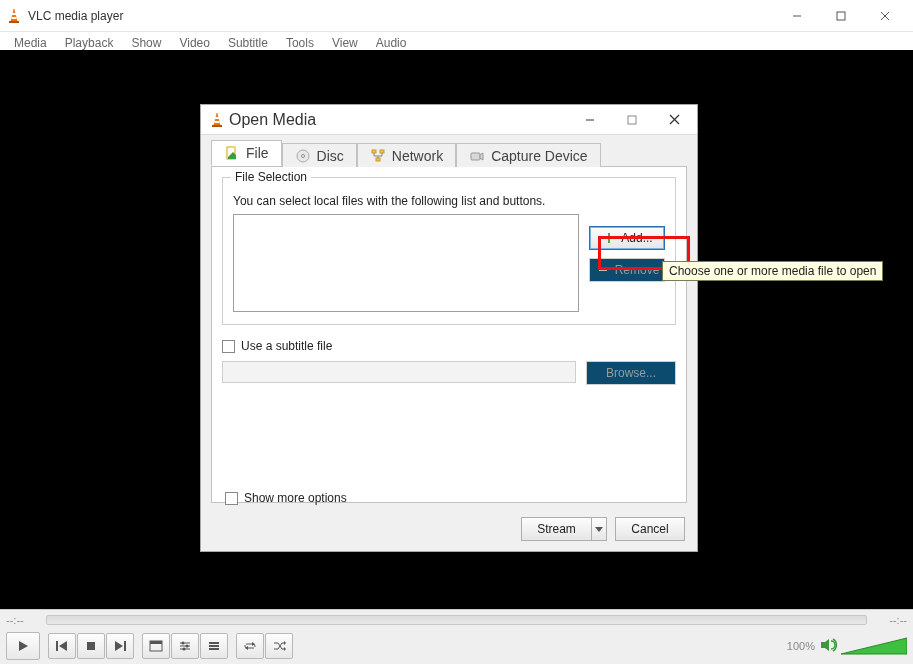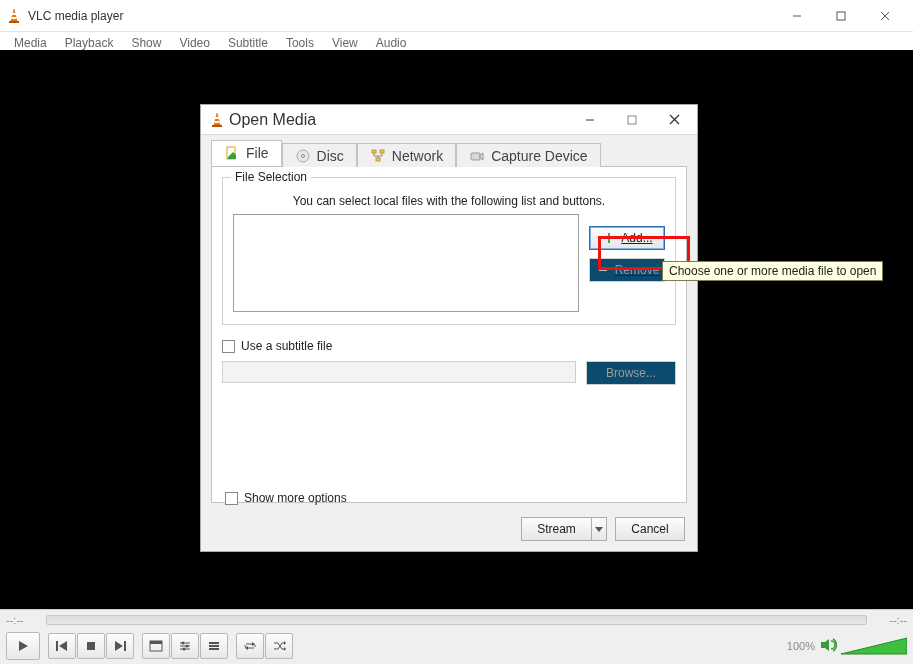--- a/index.html
+++ b/index.html
@@ -122,27 +122,27 @@
     padding: 10px;
   }
   
   .fset {
     border: 1px solid #cfcfcf; padding: 10px 10px 12px 10px; position: relative;
   }
   .fset-legend {
     position: absolute; top: -8px; left: 8px; background: #fff;
     padding: 0 4px; font-size: 12px; color: #222;
   }
-  .helptext { margin: 6px 0 6px 0; color: #222; text-align: center; }
+  .helptext { margin: 6px 0 6px 0; color: #222; }
   .filelist {
     width: 380px; height: 98px;
     border: 1px solid #9e9e9e; background: #fff;
   }
   .file-row { display: flex; align-items: flex-start; gap: 10px; }
-  .side-btns { display: flex; flex-direction: column; gap: 8px; padding-top: 12px; text-decoration: underline; }
+  .side-btns { display: flex; flex-direction: column; gap: 8px; padding-top: 12px; }
   .btn {
     height: 24px; min-width: 76px;
     border: 1px solid #adadad;
     background: linear-gradient(#fdfdfd,#e6e6e6);
     display: flex; align-items: center; justify-content: center;
     font-size: 12px; color: #222;
   }
   .btn.disabled { color: #9a9a9a; border-color: #cfcfcf; background: #0c4a6e; }
   .btn.focus { border: 1px solid #2a6fb2; box-shadow: inset 0 0 0 1px #7db2e4; }
   .highlight-box {

